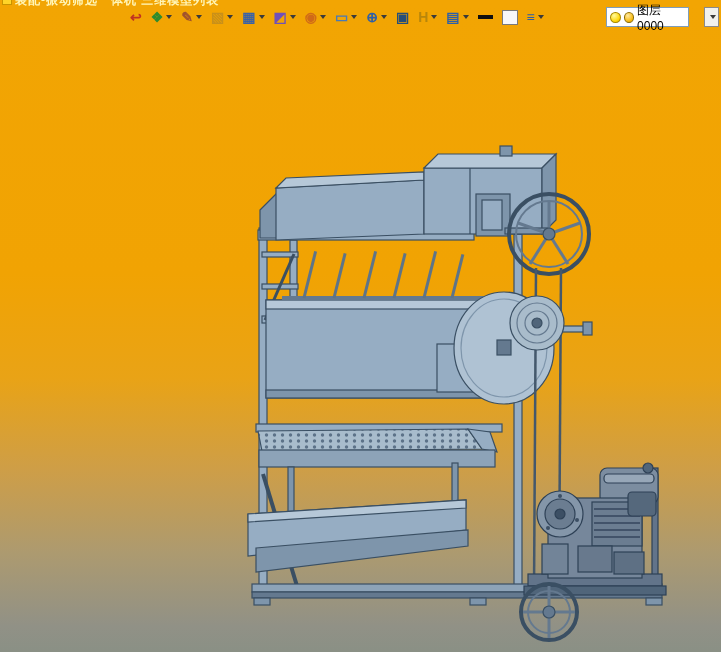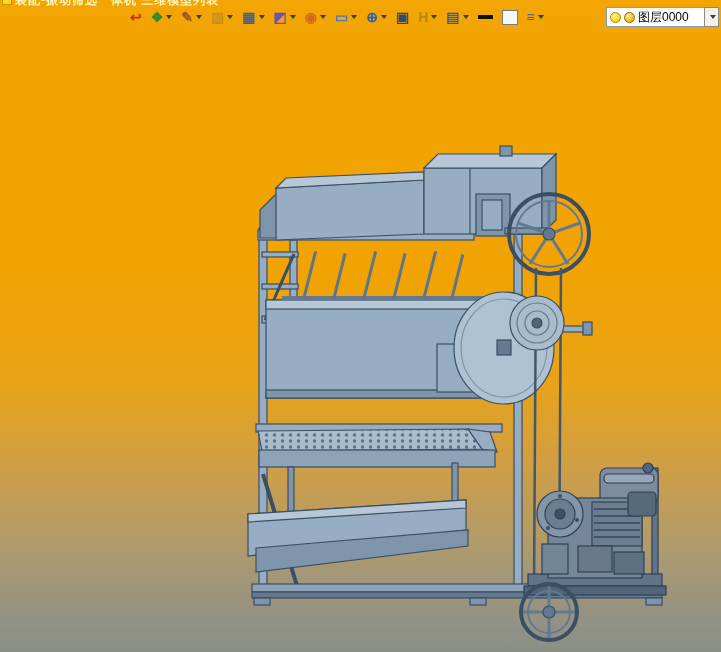--- a/index.html
+++ b/index.html
@@ -31,21 +31,21 @@
   }
   .tbtn .g{font-size:14px;line-height:1;font-weight:bold;}
   .dd{
     width:0;height:0;border-left:3px solid transparent;border-right:3px solid transparent;
     border-top:4px solid #3A3A3A;margin-left:3px;
   }
   .dash{display:inline-block;width:15px;height:4px;background:#101010;}
   .wbox{display:inline-block;width:14px;height:13px;background:#F8F8F8;border:1px solid #7A7A7A;}
   
   .layercombo{
-    position:absolute;top:7px;left:606px;width:111px;height:20px;box-sizing:border-box;
+    position:absolute;top:7px;left:606px;width:83px;height:20px;box-sizing:border-box;
     background:#FFFFFF;border:1px solid #7F9DB9;
     display:flex;align-items:center;gap:3px;padding:0 3px;cursor:pointer;
   }
   .bulb{width:11px;height:11px;border-radius:50%;
     background:radial-gradient(circle at 35% 30%,#FFFB9E,#FFD400 70%,#D8A400);
     border:1px solid #A98900;box-sizing:border-box;}
   .ball{width:11px;height:11px;border-radius:50%;
     background:radial-gradient(circle at 35% 30%,#FFE9A0,#F7B500 75%,#C98700);
     border:1px solid #8A6A00;box-sizing:border-box;}
   .layer-label{font-size:12px;color:#000;}

